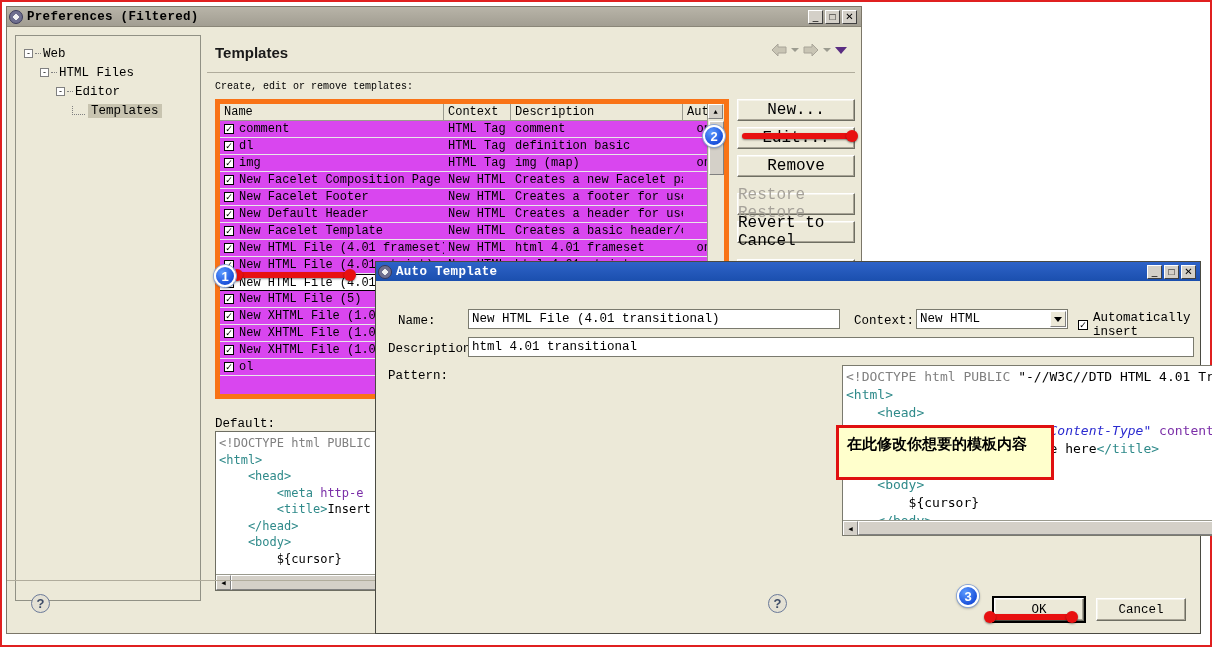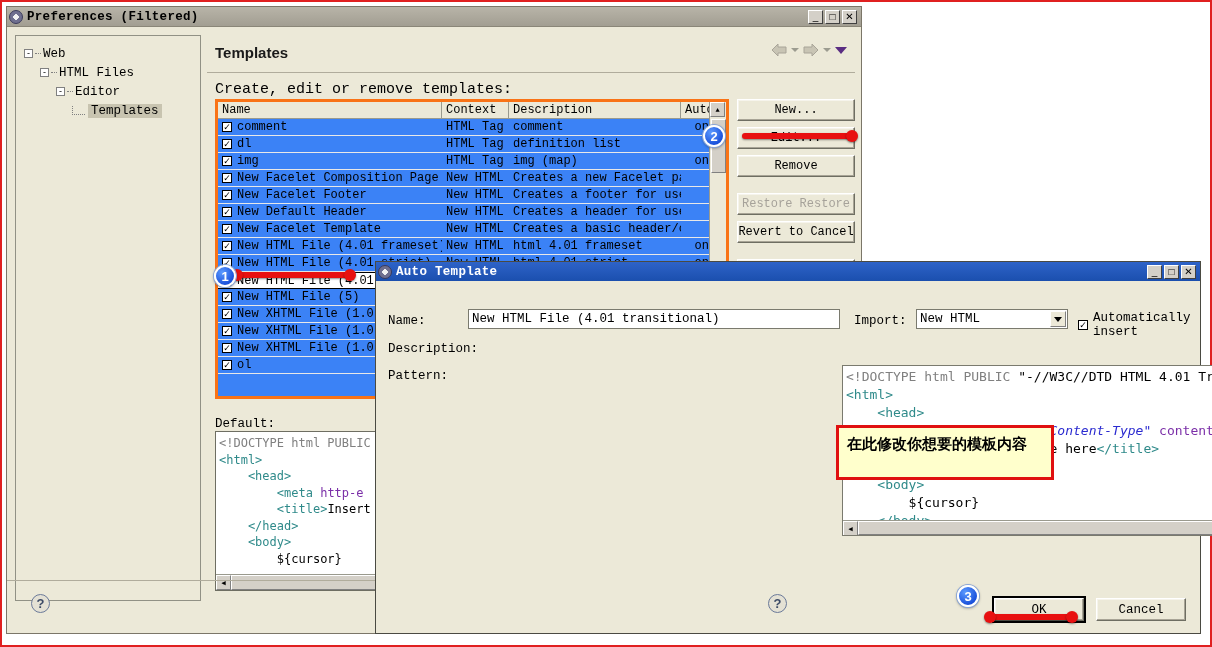--- a/index.html
+++ b/index.html
@@ -89,25 +89,25 @@
   #content-head { height:38px; background:#ece9d8; border-bottom:1px solid #b0ac9c; position:relative; }
   #content-title { position:absolute; left:8px; top:9px; font-family:"Liberation Sans",sans-serif;
     font-weight:bold; font-size:15px; color:#1a1a1a; }
   #nav-btns { position:absolute; right:8px; top:8px; display:flex; align-items:center; gap:4px; }
   .nav-arrow { width:16px; height:14px; }
   .caret-sm { width:0;height:0;border-left:4px solid transparent;border-right:4px solid transparent;
     border-top:4px solid #9c9c90; }
   .caret-purple { width:0;height:0;border-left:6px solid transparent;border-right:6px solid transparent;
     border-top:7px solid #5a2d82; }
 
-  #create-label { position:absolute; left:8px; top:46px; font-size:15px; }
+  #create-label { position:absolute; left:8px; top:46px; font-size:10px; }
 
   
   #tbl { position:absolute; left:8px; top:64px; width:514px; height:300px;
-         background:#3b82f6; border:3px solid #f97316; overflow:hidden; }
+         background:#d946ef; border:5px solid #f97316; overflow:hidden; }
   #thead { display:flex; height:17px; background:#ece9d8; }
   .th { border-right:1px solid #9a9a8e; border-bottom:1px solid #9a9a8e;
         padding-left:4px; line-height:16px; font-size:12px; overflow:hidden; white-space:nowrap; }
   .tr { display:flex; height:17px; border-bottom:1px solid #e8e8e8; align-items:center; }
   .tr.sel { background:#ffffff; border-top:1px solid #000; border-bottom:1px solid #000; }
   .td { padding-left:4px; font-size:12px; white-space:nowrap; overflow:hidden; line-height:16px; }
   .td.name { display:flex; align-items:center; gap:5px; }
   .cb { width:10px; height:10px; border:1.5px solid #000; background:#fff; flex:none;
         display:flex; align-items:center; justify-content:center;
         font-family:"Liberation Sans",sans-serif; font-size:9px; line-height:8px; }
@@ -116,21 +116,21 @@
   #tbl-vsb-thumb { position:absolute; top:17px; left:1px; width:15px; height:54px; background:#d4d0c8;
     border:1px solid #fff; border-right-color:#808080; border-bottom-color:#808080; }
 
   
   #sidebtns { position:absolute; left:530px; top:64px; width:118px; }
   .btn {
     width:118px; height:22px; background:#ece9d8;
     border:1px solid #fff; border-right-color:#6e6e62; border-bottom-color:#6e6e62;
     box-shadow: inset -1px -1px 0 #a8a496, inset 1px 1px 0 #f6f4ec;
     display:flex; align-items:center; justify-content:center;
-    font-size:12px; color:#000; margin-bottom:6px;
+    font-size:16px; color:#000; margin-bottom:6px;
   }
   .btn.disabled { color:#a6a29a; }
 
   
   #preview-label { position:absolute; left:8px; top:382px; font-size:12.5px; }
   #preview-box { position:absolute; left:8px; top:396px; width:170px; height:160px;
                  background:#fff; border:1px solid #6e6e62; overflow:hidden; }
   #preview-code { padding:3px 0 0 3px; }
   #preview-hsb { position:absolute; left:0; bottom:0; width:100%; height:16px;
                  background:#ece9d8; border-top:1px solid #9a9a8e; display:flex; }
@@ -352,21 +352,21 @@
               <div class="td" style="width: 67px;">HTML Tag</div>
               <div class="td" style="width: 172px;">comment</div>
               <div class="td auto" style="width: 34px;">on</div>
             </div>
             <div class="tr">
               <div class="td name" style="width: 224px;">
                 <div class="cb">✓</div>
                 <span>dl</span>
               </div>
               <div class="td" style="width: 67px;">HTML Tag</div>
-              <div class="td" style="width: 172px;">definition list</div>
+              <div class="td" style="width: 172px;">definition basic</div>
               <div class="td auto" style="width: 34px;"></div>
             </div>
             <div class="tr">
               <div class="td name" style="width: 224px;">
                 <div class="cb">✓</div>
                 <span>img</span>
               </div>
               <div class="td" style="width: 67px;">HTML Tag</div>
               <div class="td" style="width: 172px;">img      (map)</div>
               <div class="td auto" style="width: 34px;">on</div>
@@ -524,37 +524,38 @@
     <div style="flex:1"></div>
     <div style="display:flex;gap:2px;margin-right:2px">
       <div class="winbtn">_</div>
       <div class="winbtn">□</div>
       <div class="winbtn">✕</div>
     </div>
   </div>
 
   <div id="dlg-body">
 
-    <div class="fld-label" style="left:12px; top:33px">Name:</div>
+    <div class="fld-label" style="left:22px; top:33px">Name:</div>
     <div class="txtin" style="left:92px; top:28px; width:372px; height:20px">New HTML File (4.01 transitional)</div>
 
-    <div class="fld-label" style="left:478px; top:33px">Import:</div>
+    <div class="fld-label" style="left:478px; top:33px">Context:</div>
     <div id="ctx-select" style="left:540px; top:28px; width:152px; height:20px">
       <span>New HTML</span>
       <div id="ctx-arrow">
           <div class="caret-dn"></div>
         </div>
     </div>
 
     <div id="auto-ins" style="left:702px; top:30px">
       <div class="cb">✓</div>
       <span>Automatically insert</span>
     </div>
 
     <div class="fld-label" style="left:12px; top:61px">Description:</div>
+    <div class="txtin" style="left:92px; top:56px; width:726px; height:20px">html 4.01 transitional</div>
 
     <div class="fld-label" style="left:12px; top:88px">Pattern:</div>
 
     <div id="pat-box">
       <div id="pat-code" class="codearea"><div><span class="c-doc">&lt;!DOCTYPE html PUBLIC </span><span class="c-txt">"-//W3C//DTD HTML 4.01 Transitional//EN" "http://www.w3.org/TR/htm</span></div><div><span class="c-tag">&lt;html&gt;</span></div><div><span class="c-tag">    &lt;head&gt;</span></div><div><span class="c-tag">        &lt;meta </span><span class="c-attr">http-equiv=</span><span class="c-val">"Content-Type"</span><span class="c-attr"> content=</span></div><div><span class="c-tag">        &lt;title&gt;</span><span class="c-txt">Insert title here</span><span class="c-tag">&lt;/title&gt;</span></div><div><span class="c-tag">    &lt;/head&gt;</span></div><div><span class="c-tag">    &lt;body&gt;</span></div><div><span class="c-txt">        ${cursor}</span></div><div><span class="c-tag">    &lt;/body&gt;</span></div></div>
 
       <div id="pat-hsb">
         <div class="sb-arrow">◀</div>
         <div id="pat-hsb-thumb"></div>
 

